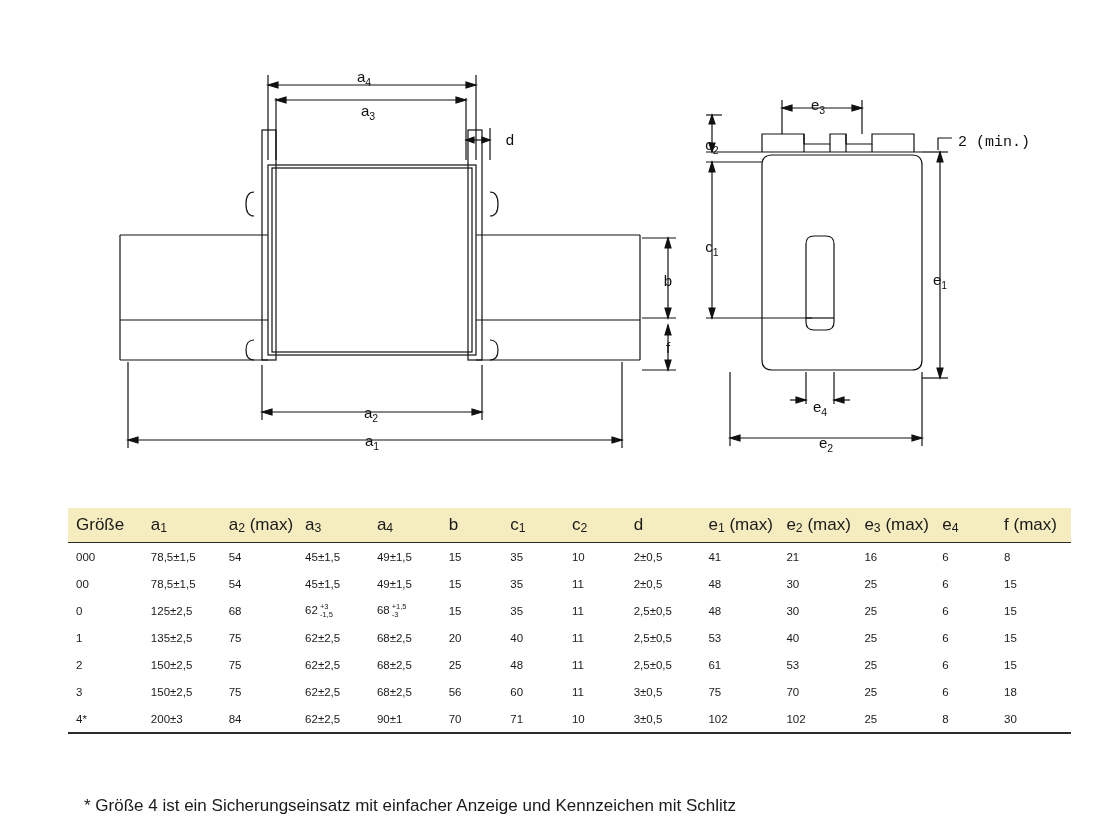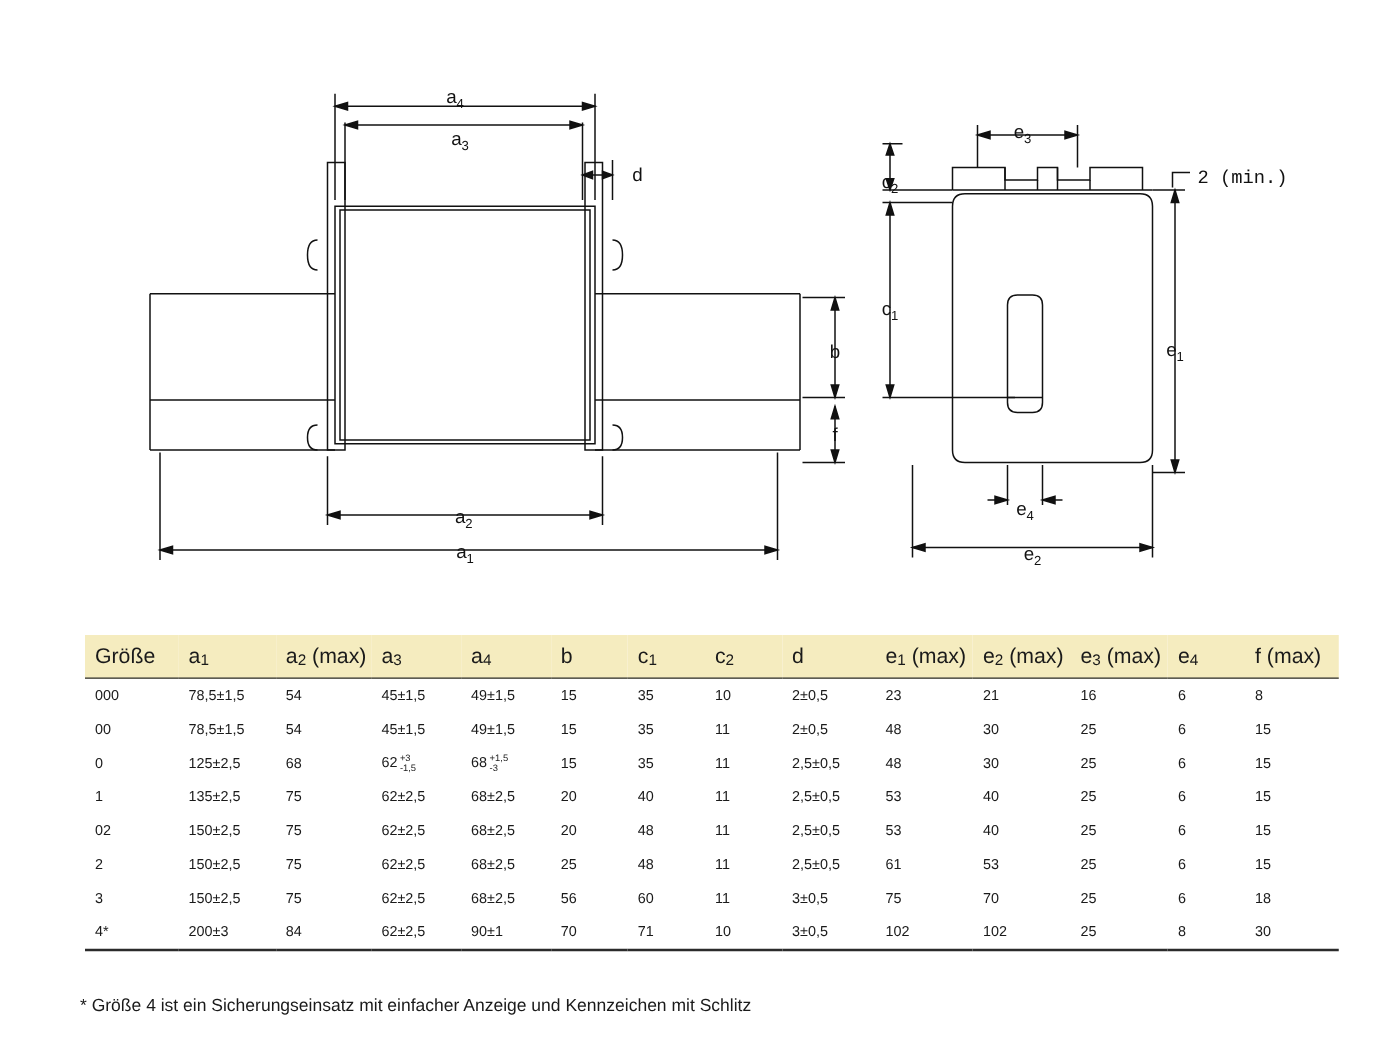--- a/index.html
+++ b/index.html
@@ -75,23 +75,23 @@
   .frac {
     display: inline-block;
     vertical-align: middle;
     font-size: 7.5px;
     line-height: 1.05;
     margin-left: 2px;
     text-align: left;
   }
   .footnote {
     position: absolute;
-    left: 64px;
+    left: 84px;
     top: 796px;
-    font-size: 14px;
+    font-size: 17px;
     color: #1a1a1a;
   }
   .lbl {
     font-family: "Liberation Sans", sans-serif;
     font-size: 15px;
     fill: #111;
   }
   .lbl-sub {
     font-size: 10.5px;
   }
@@ -293,21 +293,21 @@
         <tr>
           <td>000</td>
           <td>78,5±1,5</td>
           <td>54</td>
           <td>45±1,5</td>
           <td>49±1,5</td>
           <td>15</td>
           <td>35</td>
           <td>10</td>
           <td>2±0,5</td>
-          <td>23</td>
+          <td>41</td>
           <td>21</td>
           <td>16</td>
           <td>6</td>
           <td>8</td>
         </tr>
 
         <tr>
           <td>00</td>
           <td>78,5±1,5</td>
           <td>54</td>
@@ -352,36 +352,20 @@
           <td>40</td>
           <td>11</td>
           <td>2,5±0,5</td>
           <td>53</td>
           <td>40</td>
           <td>25</td>
           <td>6</td>
           <td>15</td>
         </tr>
 
-        <tr>
-          <td>02</td>
-          <td>150±2,5</td>
-          <td>75</td>
-          <td>62±2,5</td>
-          <td>68±2,5</td>
-          <td>20</td>
-          <td>48</td>
-          <td>11</td>
-          <td>2,5±0,5</td>
-          <td>53</td>
-          <td>40</td>
-          <td>25</td>
-          <td>6</td>
-          <td>15</td>
-        </tr>
 
         <tr>
           <td>2</td>
           <td>150±2,5</td>
           <td>75</td>
           <td>62±2,5</td>
           <td>68±2,5</td>
           <td>25</td>
           <td>48</td>
           <td>11</td>

